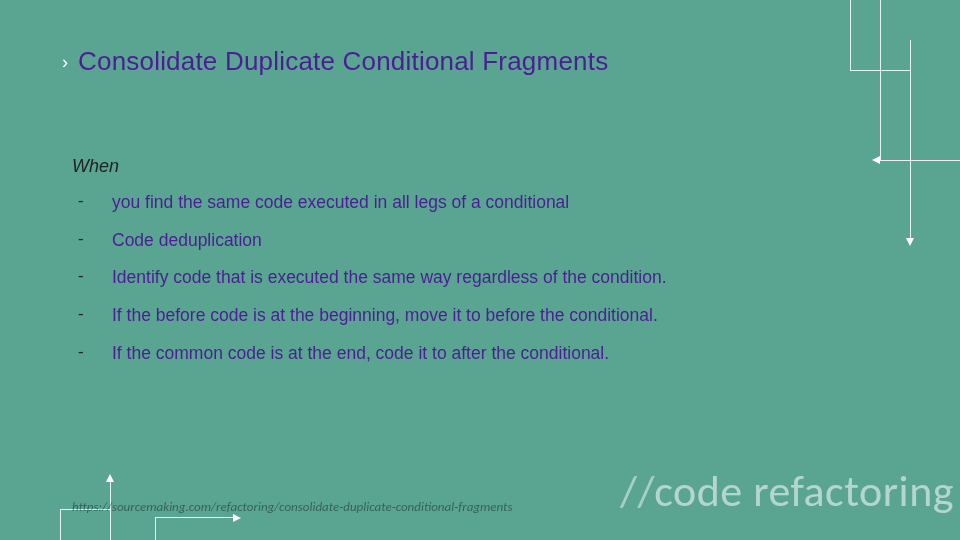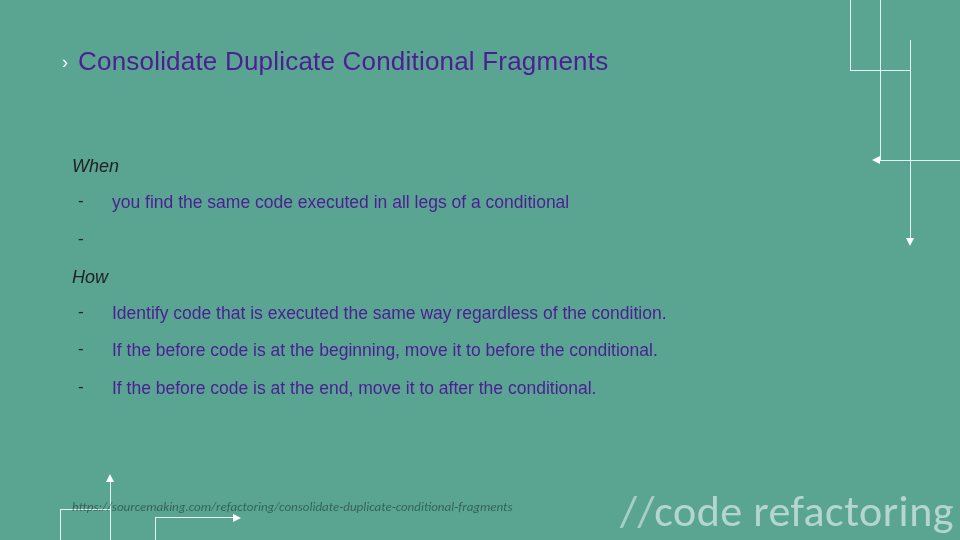--- a/index.html
+++ b/index.html
@@ -102,21 +102,21 @@
     left: 72px;
     bottom: 26px;
     font-style: italic;
     font-size: 13px;
     color: rgba(0,0,0,0.42);
     font-family: Calibri, "Segoe UI", sans-serif;
   }
   .watermark {
     position: absolute;
     right: 6px;
-    bottom: 2px;
+    bottom: 22px;
     font-size: 44px;
     font-family: Calibri, "Segoe UI", sans-serif;
     color: rgba(255,255,255,0.55);
     letter-spacing: 0.5px;
     white-space: nowrap;
   }
   .watermark .slashes { opacity: 0.85; }
   .watermark .light { font-weight: 300; }
 </style>
 </head>
@@ -148,34 +148,34 @@
   <div class="content">
 
     <div class="section-label">When</div>
     <div class="item">
       <span class="dash">-</span>
       <span class="txt">you find the same code executed in all legs of a conditional</span>
     </div>
 
     <div class="item">
       <span class="dash">-</span>
+      <span class="txt">Code deduplication</span>
     </div>
 
-    <div class="section-label">How</div>
     <div class="item">
       <span class="dash">-</span>
       <span class="txt">Identify code that is executed the same way regardless of the condition.</span>
     </div>
     <div class="item">
       <span class="dash">-</span>
       <span class="txt">If the before code is at the beginning, move it to before the conditional.</span>
     </div>
     <div class="item">
       <span class="dash">-</span>
-      <span class="txt">If the before code is at the end, move it to after the conditional.</span>
+      <span class="txt">If the common code is at the end, code it to after the conditional.</span>
     </div>
 
   </div>
 
   <div class="footer-url">https://sourcemaking.com/refactoring/consolidate-duplicate-conditional-fragments</div>
 
   <div class="watermark">
     <span class="slashes">//</span><span>code</span> <span class="light">refactoring</span>
   </div>
 

